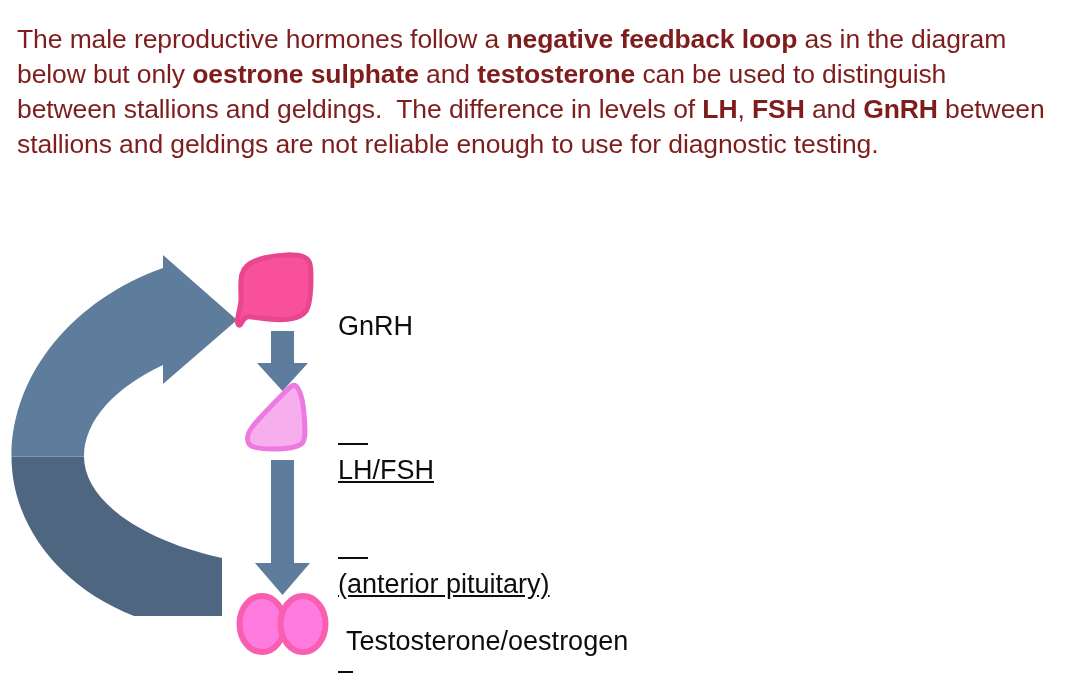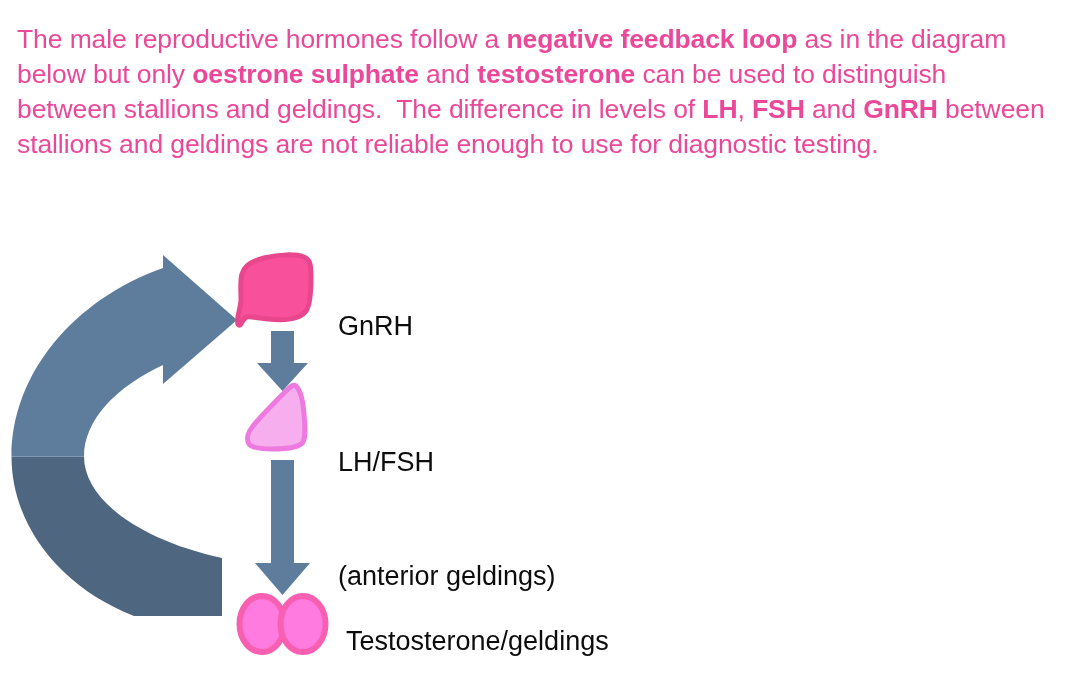--- a/index.html
+++ b/index.html
@@ -18,21 +18,21 @@
 
   
   #intro-paragraph {
     position: absolute;
     left: 17px;
     top: 22px;
     width: 1035px;
     font-size: 26.5px;
     line-height: 35px;
     letter-spacing: -0.1px;
-    color: #ec4899;
+    color: #7f1d1d;
     white-space: pre-wrap;
   }
   #intro-paragraph b { font-weight: 700; }
 
   
   #diagram {
     position: absolute;
     left: 0;
     top: 195px;
     width: 1069px;
@@ -46,21 +46,21 @@
 
   
   .diagram-label {
     position: absolute;
     font-size: 27px;
     line-height: 38px;
     color: #0d0d0d;
     white-space: pre;
   }
   #label-gnrh      { left: 338px; top: 36px; }
-  #label-lhfsh     { left: 338px; top: 172px; }
+  #label-lhfsh     { left: 338px; top: 180px; text-decoration: underline; }
   #label-testes    { left: 346px; top: 351px; }
 
   .label-line { display: block; }
 </style>
 </head>
 <body>
 
 <div id="intro-paragraph"><span>The male reproductive hormones follow a </span><b>negative feedback loop</b><span> as in the diagram below but only </span><b>oestrone sulphate</b><span> and </span><b>testosterone</b><span> can be used to distinguish between stallions and geldings.  The difference in levels of </span><b>LH</b><span>, </span><b>FSH</b><span> and </span><b>GnRH</b><span> between stallions and geldings are not reliable enough to use for diagnostic testing.</span></div>
 
 <div id="diagram">
@@ -123,21 +123,21 @@
     <ellipse cx="262" cy="429" rx="22.5" ry="28" fill="#FF7BE0" stroke="#F95FB0" stroke-width="6"></ellipse>
     <ellipse cx="303" cy="429" rx="22.5" ry="28" fill="#FF7BE0" stroke="#F95FB0" stroke-width="6"></ellipse>
   </svg>
 
   <div class="diagram-label" id="label-gnrh">
     <span class="label-line">GnRH</span>
   </div>
 
   <div class="diagram-label" id="label-lhfsh">
     <span class="label-line">LH/FSH</span>
-    <span class="label-line">(anterior geldings)</span>
+    <span class="label-line">(anterior pituitary)</span>
   </div>
 
   <div class="diagram-label" id="label-testes">
-    <span class="label-line">Testosterone/geldings</span>
+    <span class="label-line">Testosterone/oestrogen</span>
     
   </div>
 
 </div>
 
 </body></html>

